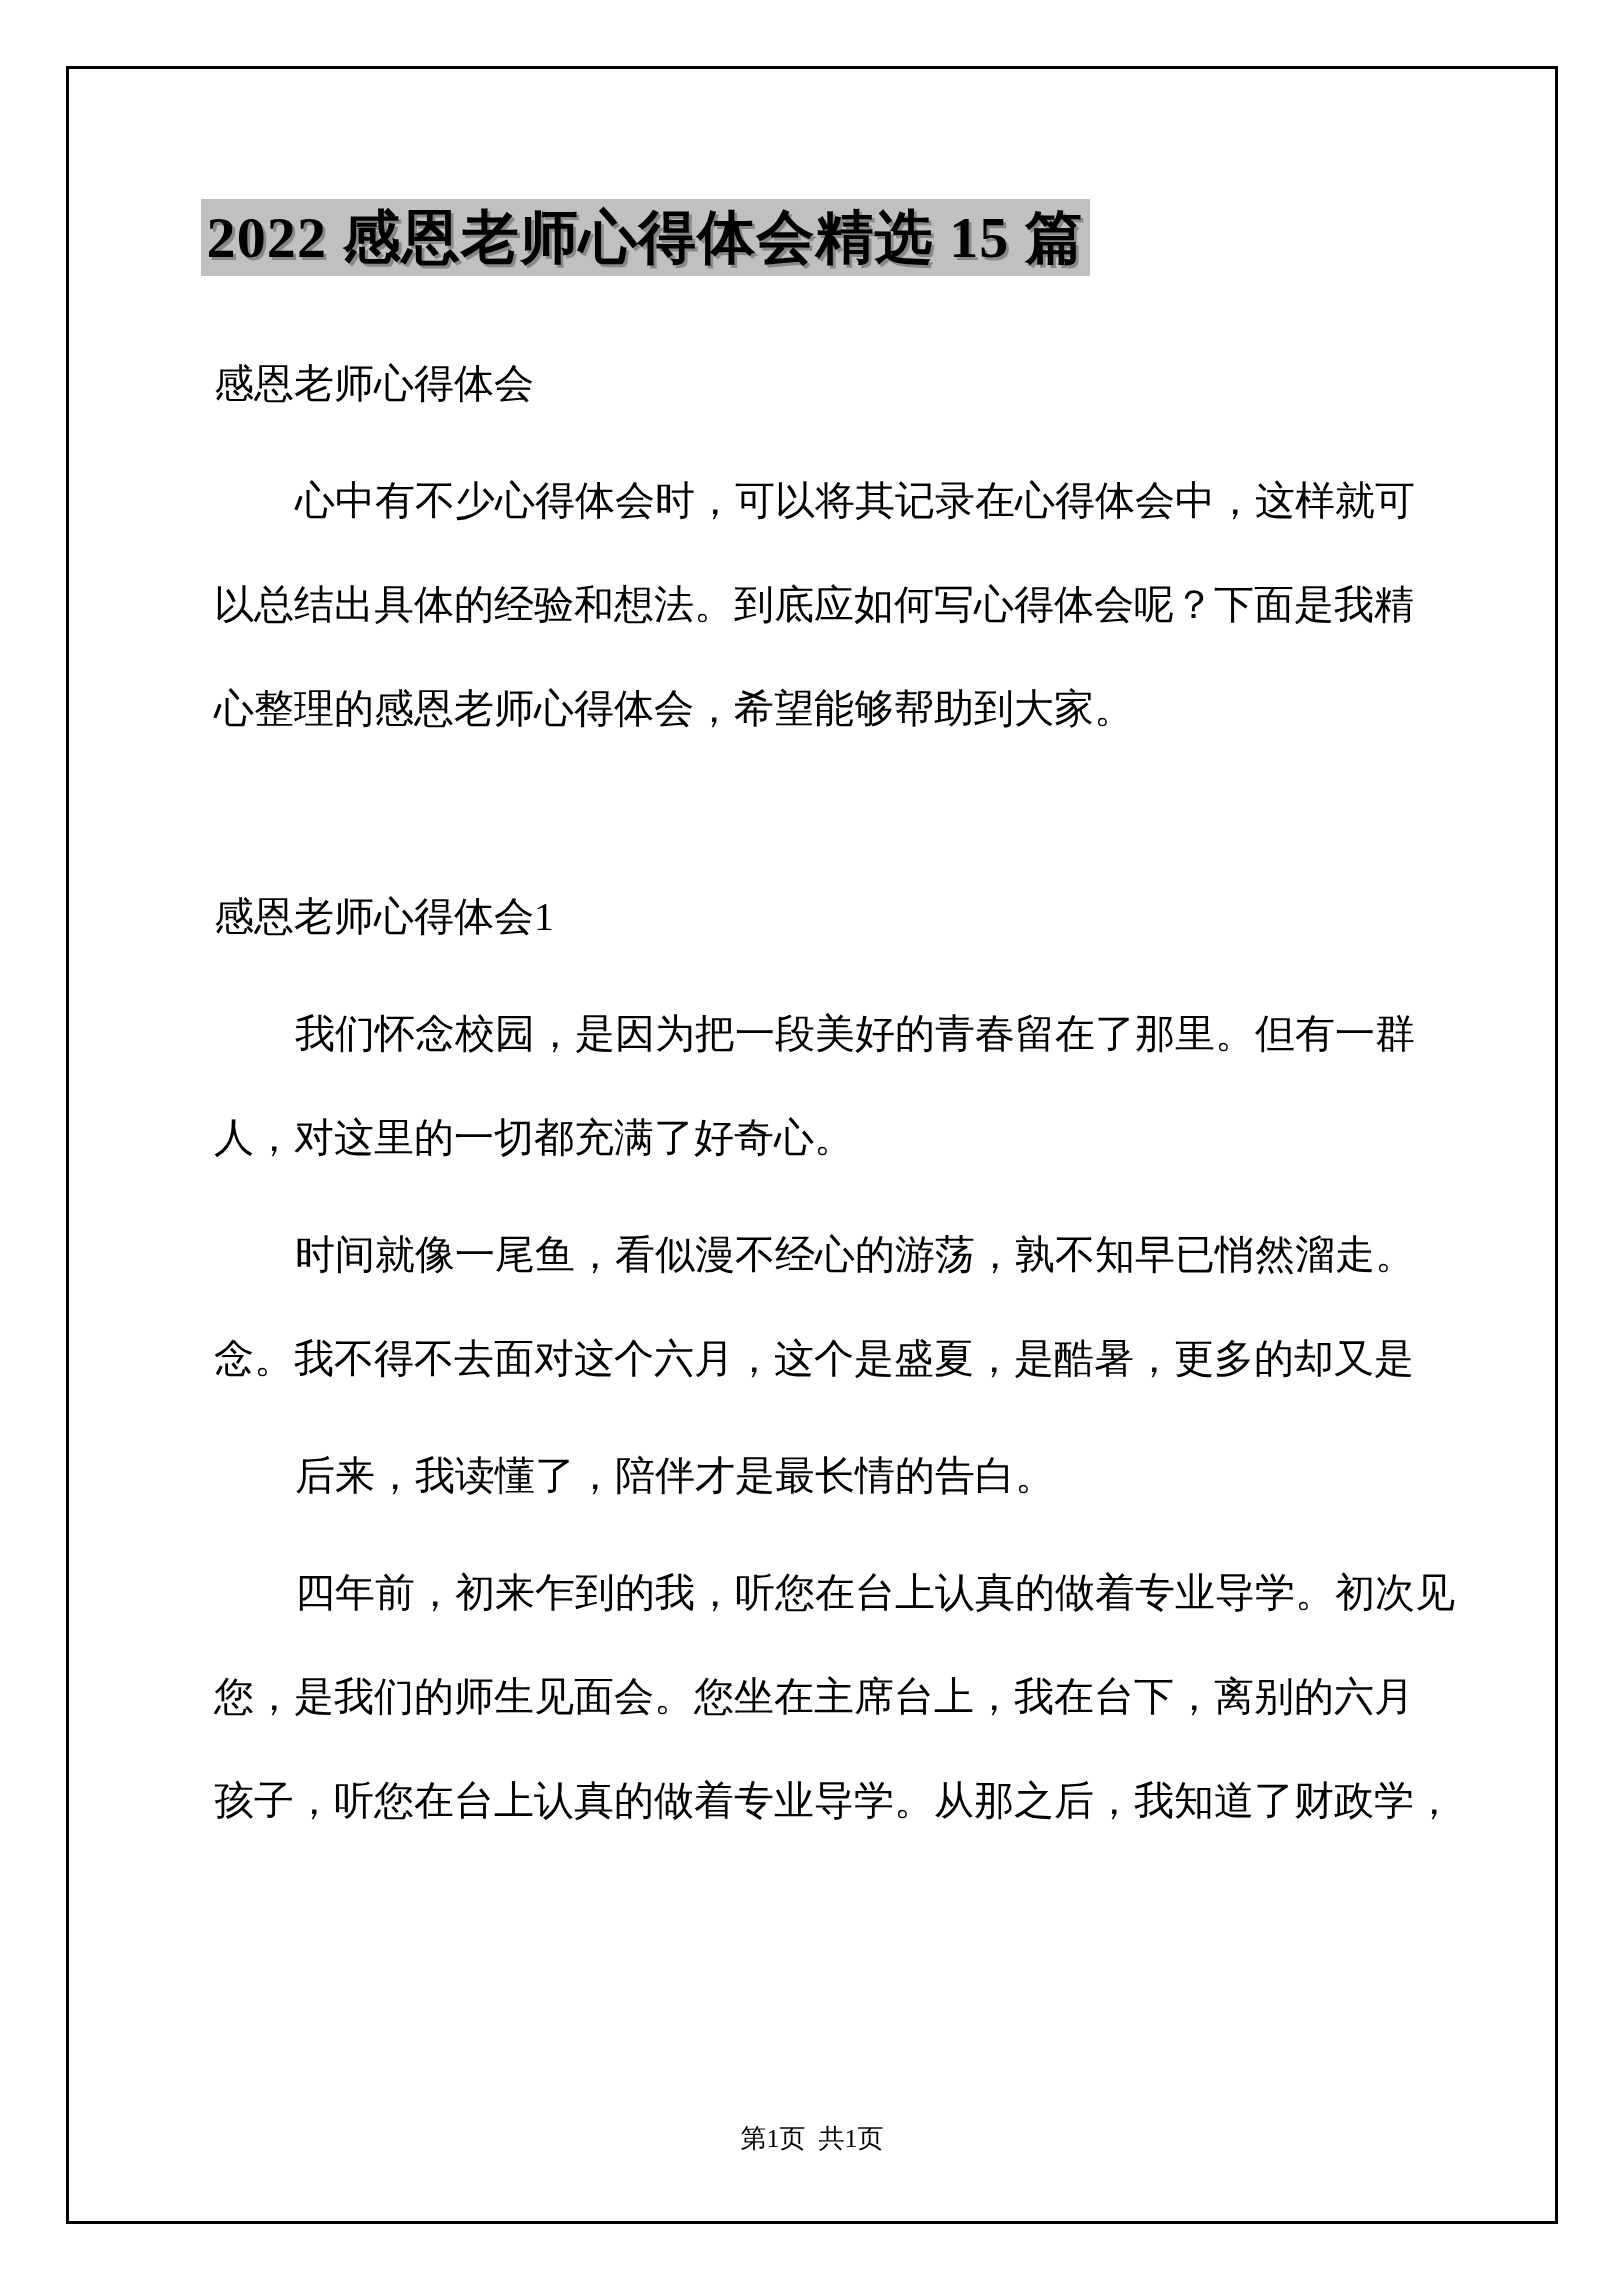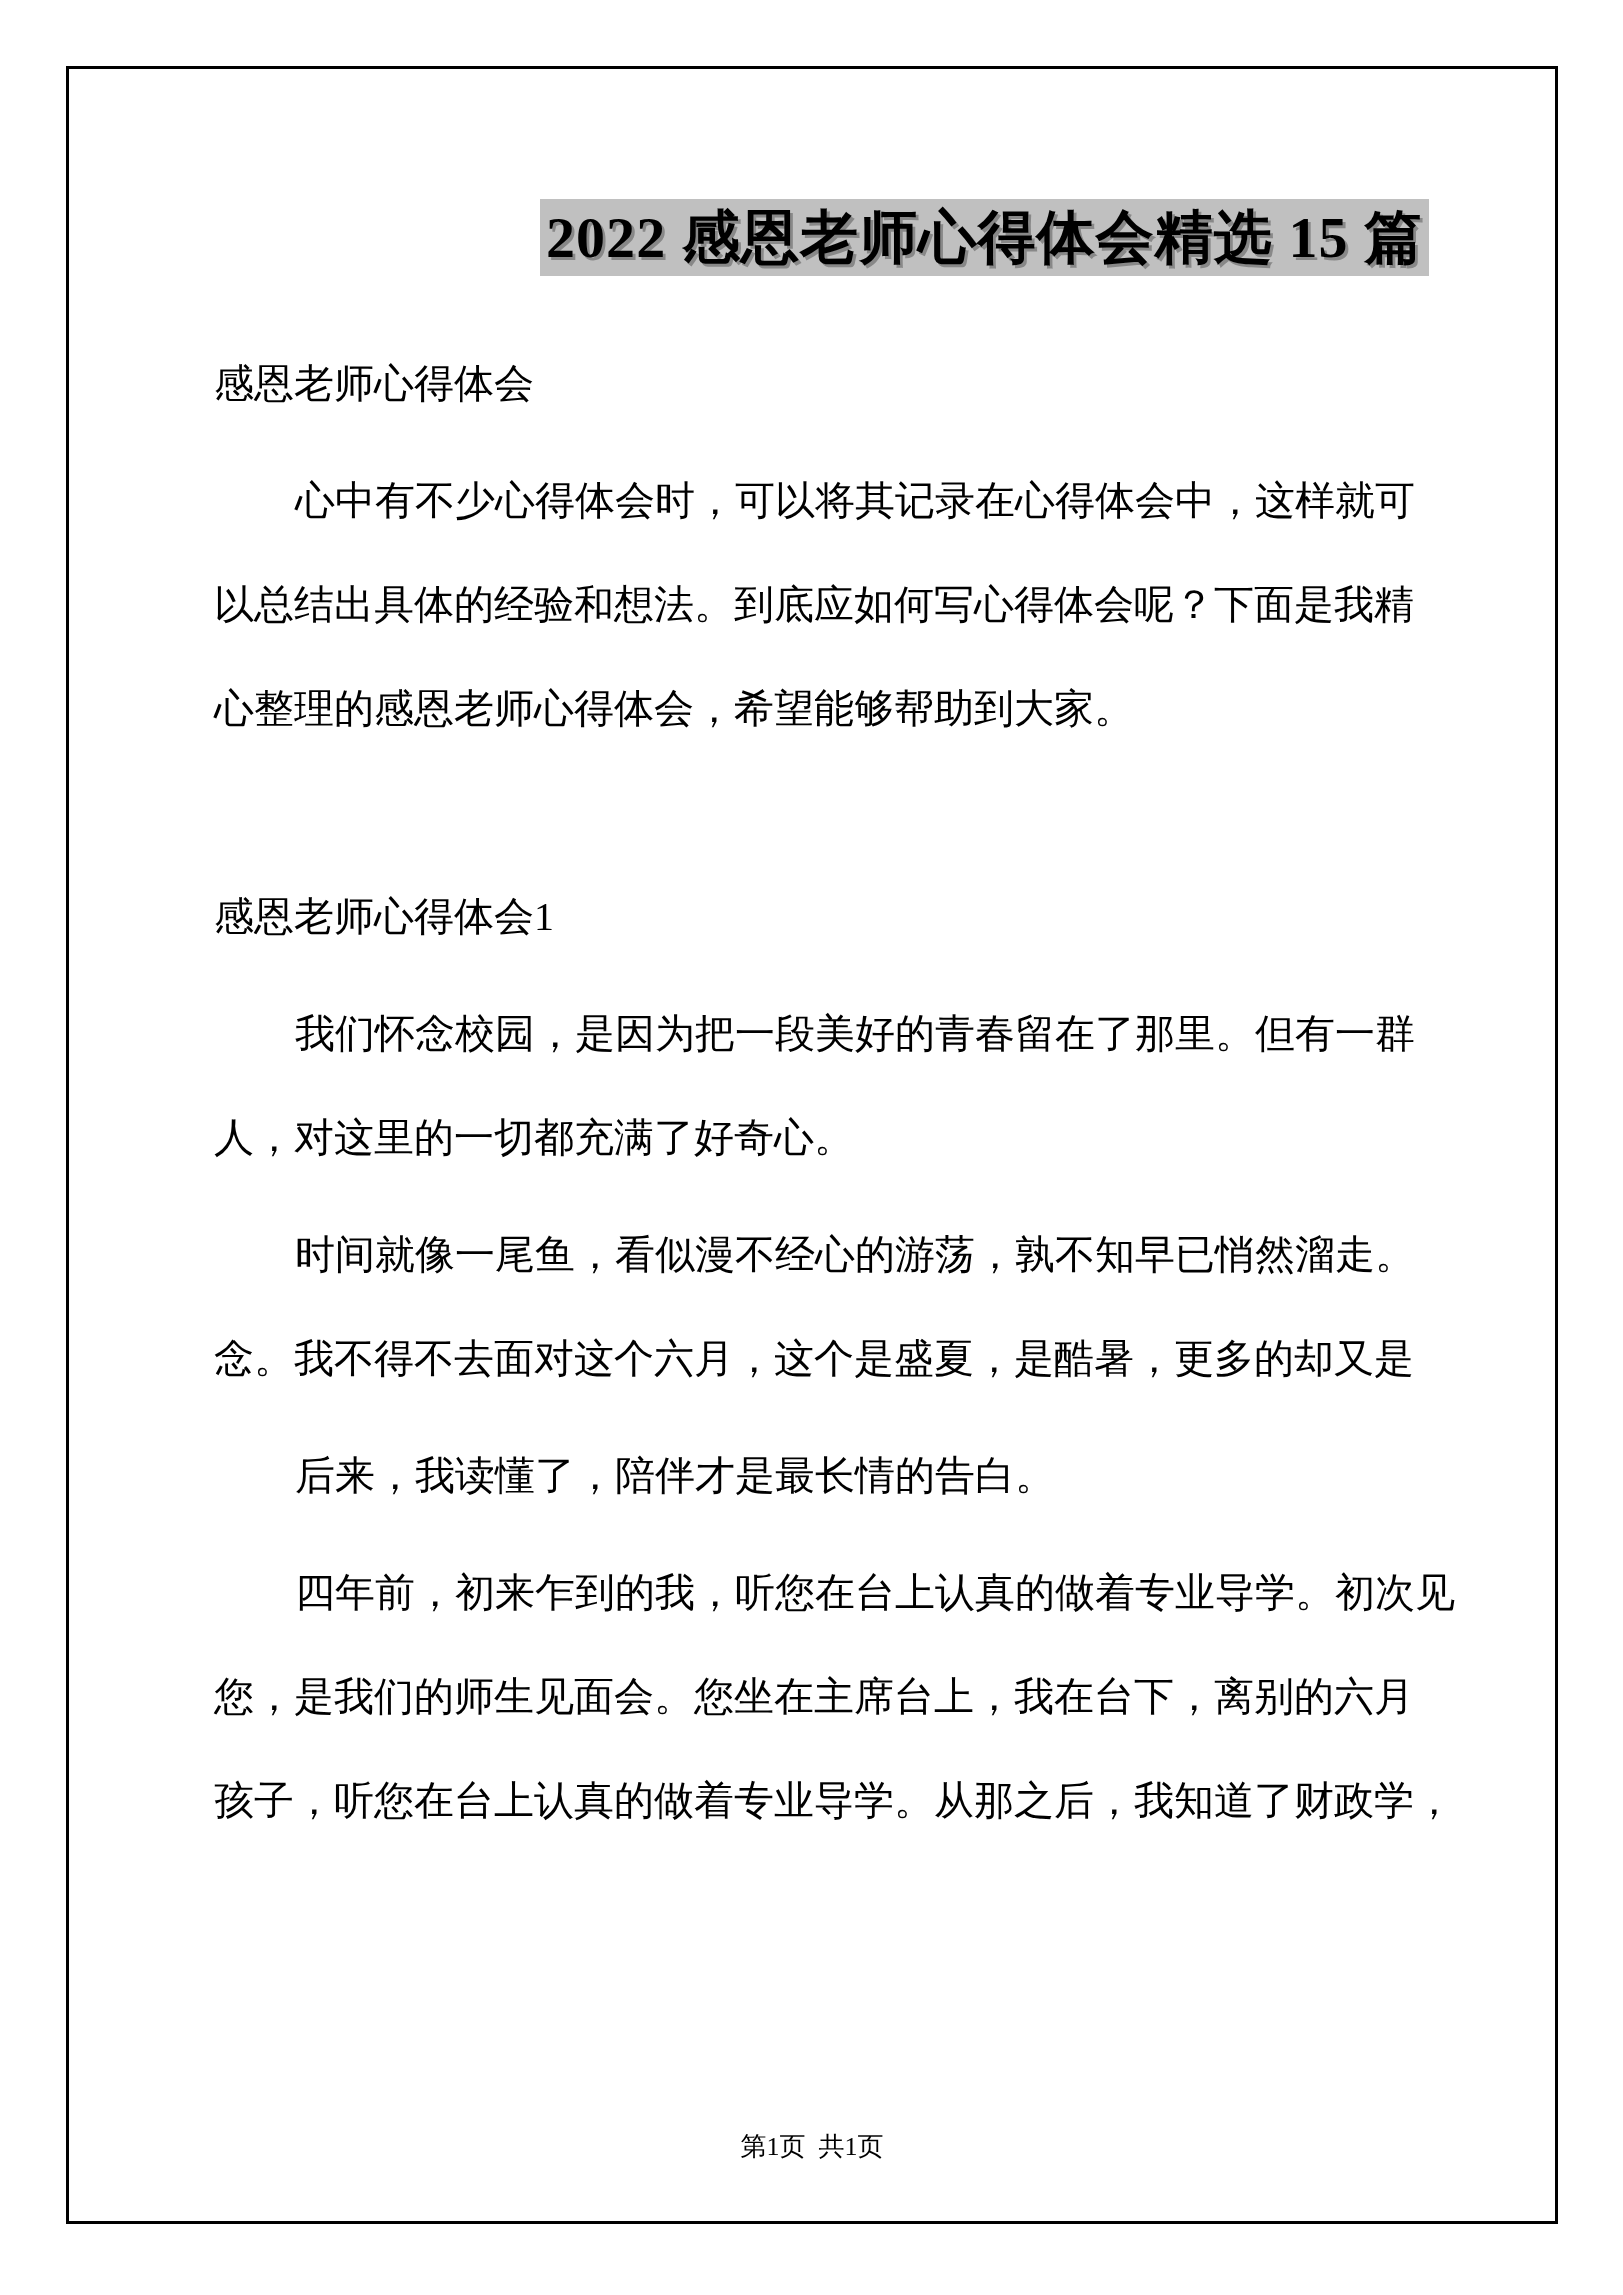--- a/index.html
+++ b/index.html
@@ -24,21 +24,21 @@
   }
   .content {
     position: absolute;
     left: 132px;
     top: 0;
     width: 1228px;
   }
   .title-line {
     margin-top: 130px;
     height: 77px;
-    text-align: right;
+    text-align: left;
     white-space: nowrap;
   }
   .title-hl {
     display: inline-block;
     height: 77px;
     line-height: 77px;
     font-size: 58px;
     font-weight: bold;
     background: #c0c0c0;
     padding: 0 5.6px;
@@ -53,21 +53,21 @@
     line-height: 104px;
     height: 104px;
     white-space: nowrap;
     text-align: left;
   }
   .line.indent { text-indent: 81px; }
   .footer {
     position: absolute;
     left: 0;
     width: 100%;
-    bottom: 57px;
+    bottom: 65px;
     text-align: center;
     font-size: 26px;
     line-height: 34px;
     white-space: pre;
   }
 </style>
 </head>
 <body>
 
 <div class="canvas">

